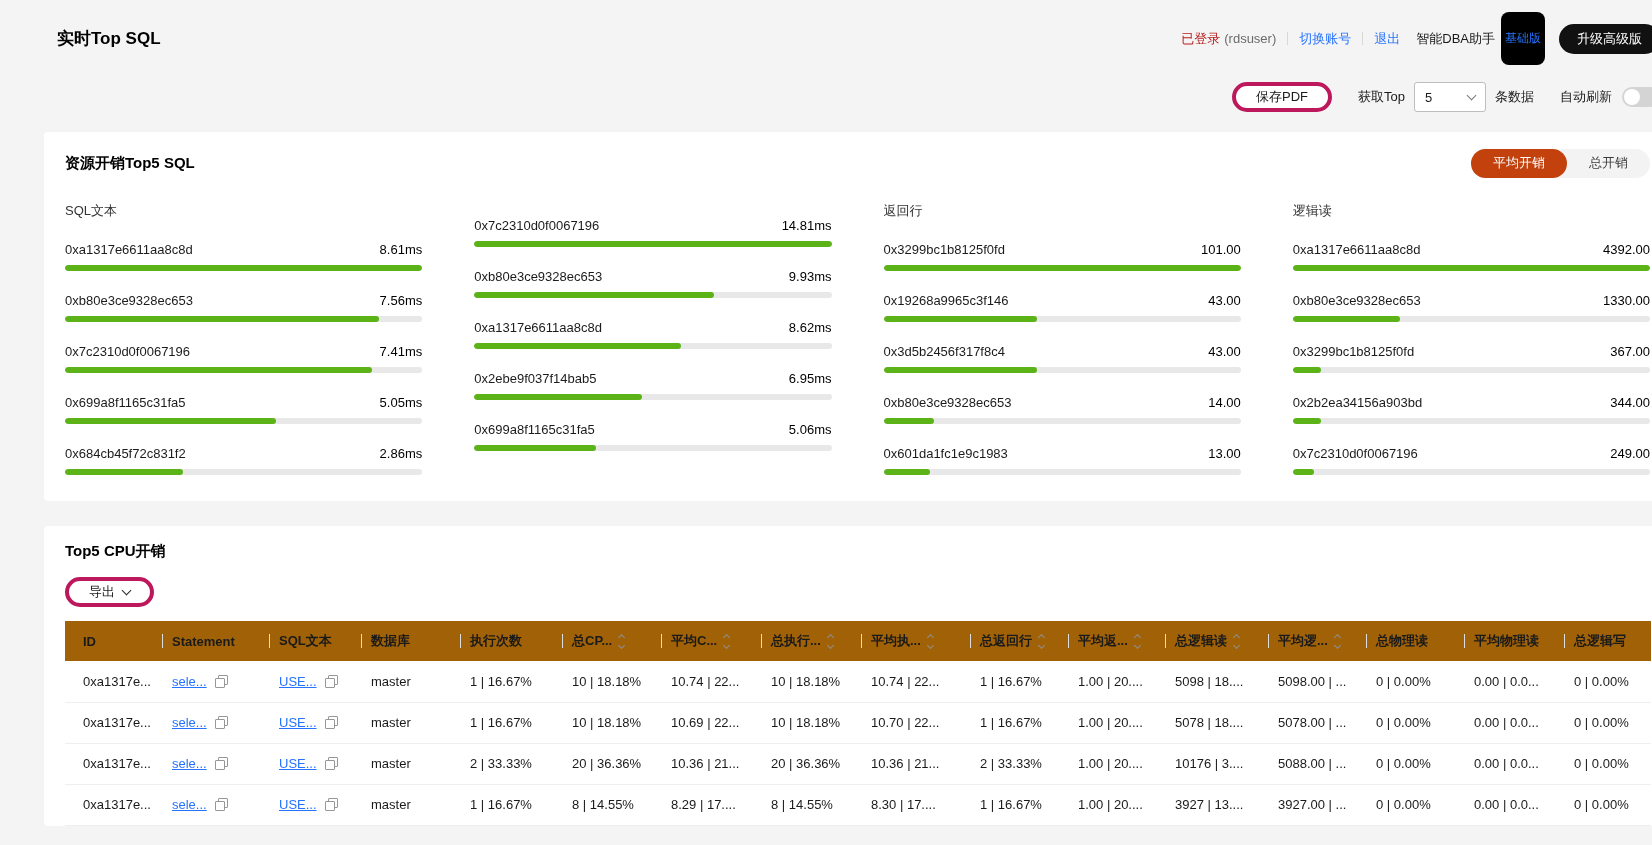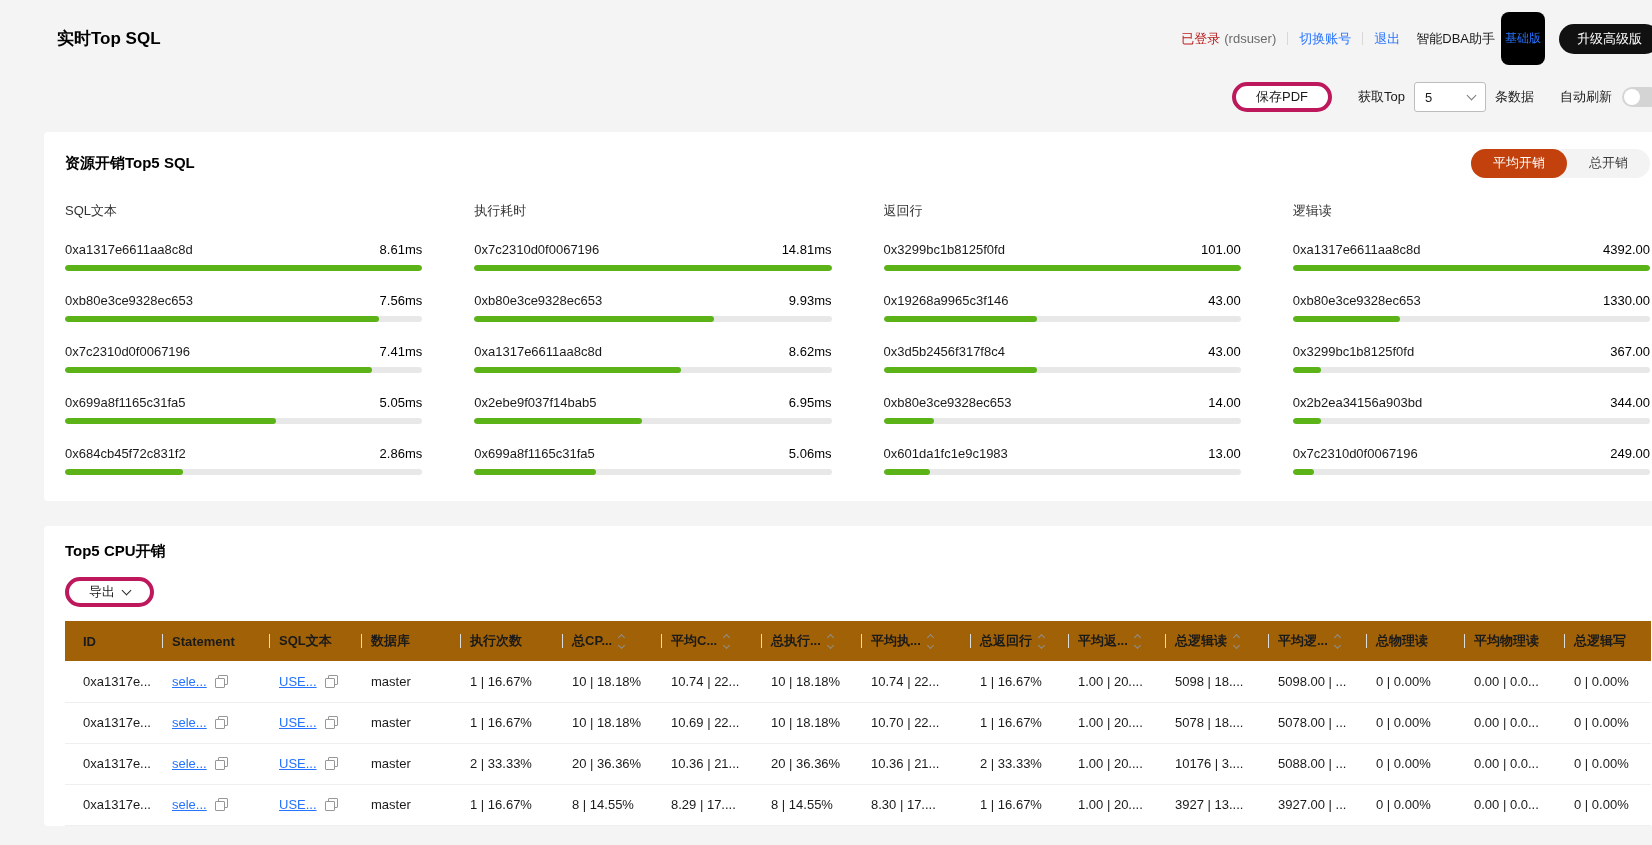--- a/index.html
+++ b/index.html
@@ -173,21 +173,20 @@
       <div class="metric-row">
         <span class="mid">0x684cb45f72c831f2</span>
         <span class="mval">2.86ms</span>
       </div>
       <div class="bar-track">
         <div class="bar-fill" style="width:33%"></div>
       </div>
           </div>
         </div>
         <div class="metric-col">
-          <div class="metric-title">执行耗时</div>
           <div class="metric-item">
       <div class="metric-row">
         <span class="mid">0x7c2310d0f0067196</span>
         <span class="mval">14.81ms</span>
       </div>
       <div class="bar-track">
         <div class="bar-fill" style="width:100%"></div>
       </div>
           </div>
           <div class="metric-item">

